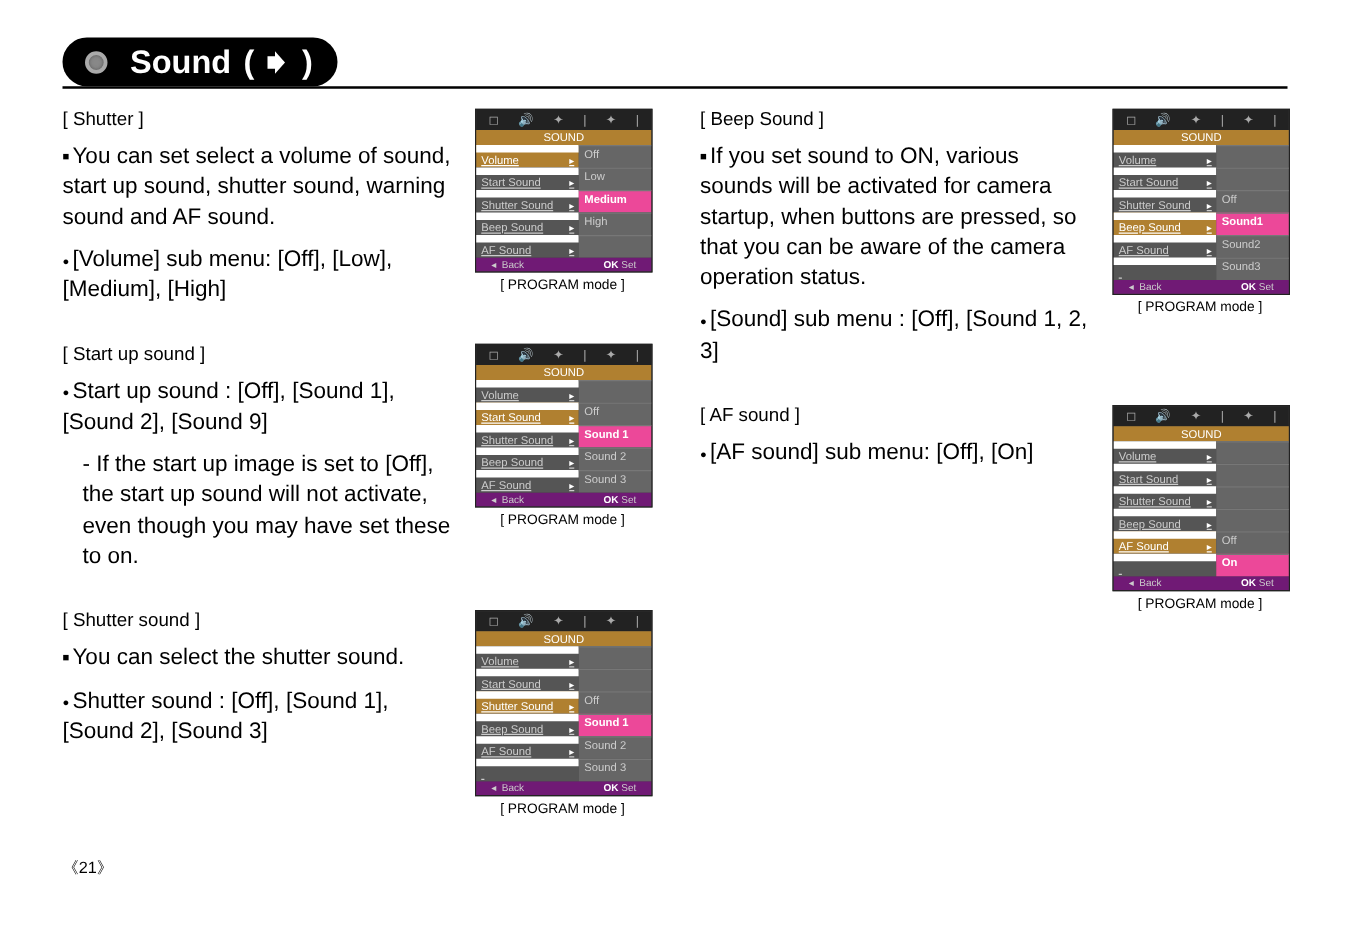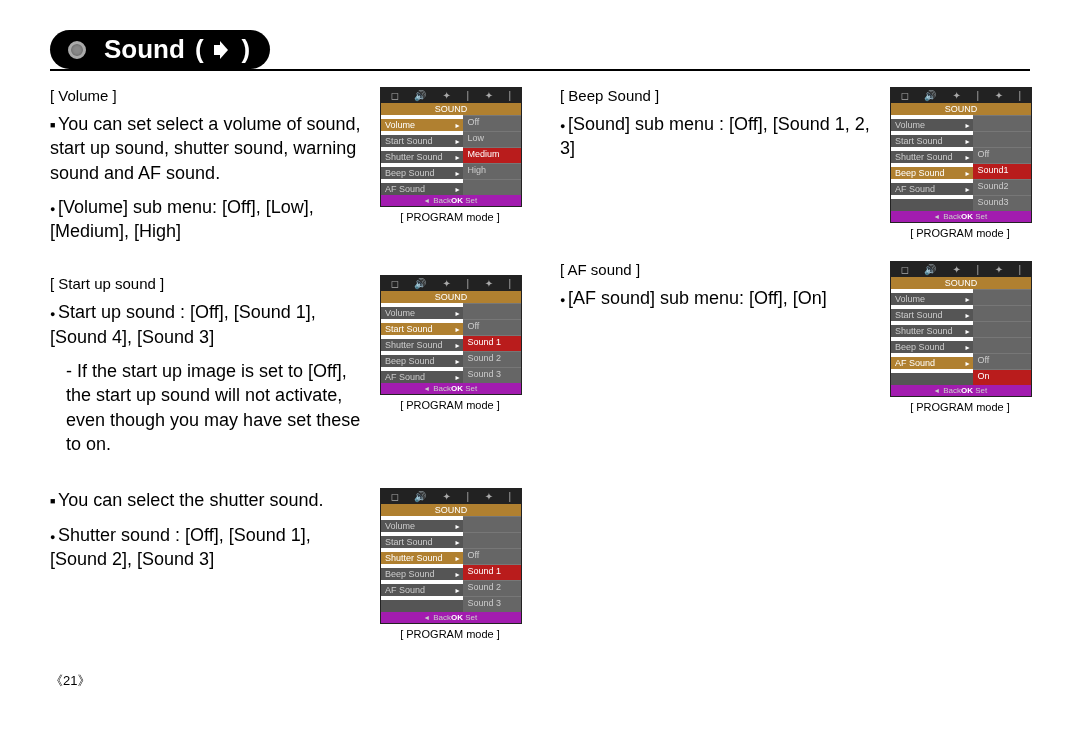--- a/index.html
+++ b/index.html
@@ -88,34 +88,34 @@
     justify-content:space-around; align-items:center;
   }
   .menu-tabs span{ color:#aaa; font-size:10px;}
   .menu-tabs .active{ color:#fff;}
   .menu-header {
     background: #b08030; color:#fff; padding:1px 4px;
     font-size:9px;
   }
   .menu-row { display:flex; }
   .menu-row.sel-left .menu-left{ background:#b08030; color:#fff;}
-  .menu-row.sel-right .menu-right{ background:#b91c1c; color:#fff;}
+  .menu-row.sel-right .menu-right{ background:#ec4899; color:#fff;font-weight:bold;}
   .menu-left {
     width: 60%; padding:1px 4px; background:#555;
-    border-top:4px solid #ffffff;
-    display:flex; justify-content:space-between; align-items:center;
+    border-top:6px solid #ffffff;
+    display:flex; justify-content:space-between; align-items:center;text-decoration:underline;
   }
   .menu-left .arrow{ font-size:8px; color:#fff;}
   .menu-right {
     width: 40%; padding:1px 4px; background:#666;
     border-top:1px solid #777; text-align:left;
   }
   .menu-footer {
-    background:#a21caf; display:flex; padding:1px 12px;
-    font-size:8px; color:#ccc; justify-content:center;
+    background:#701a75; display:flex; padding:1px 12px;
+    font-size:8px; color:#ccc; justify-content:space-between;
   }
   .menu-footer b{ color:#fff; font-weight:bold;}
 
   .page-number{
     font-size:13px; margin-top: 10px;
   }
 </style>
 </head>
 <body>
 
@@ -129,21 +129,21 @@
       <span>)</span>
     </div>
   </div>
 
   <div class="columns">
 
     <div class="col">
 
       <div class="section">
         <div class="section-text">
-          <div class="section-title">[ Volume ]</div>
+          <div class="section-title">[ Shutter ]</div>
           <div class="bullet-block bullet-square">You can set select a volume of sound, start up sound, shutter sound, warning sound and AF sound.</div>
           <div class="bullet-block bullet-round">[Volume] sub menu: [Off], [Low], [Medium], [High]</div>
         </div>
         <div class="menu-wrap">
           <div class="menu">
               <div class="menu-tabs">
                 <span>◻</span>
                 <span class="active">🔊</span>
                 <span>✦</span>
                 <span>|</span>
@@ -192,21 +192,21 @@
               </div>
             </div>
           <div class="menu-caption">[ PROGRAM mode ]</div>
         </div>
       </div>
 
       <div class="section">
         <div class="section-text">
           <div class="section-title">[ Start up sound ]</div>
           <div class="bullet-block bullet-round">
-            <span>Start up sound : [Off], [Sound 1], [Sound 4], [Sound 3]</span>
+            <span>Start up sound : [Off], [Sound 1], [Sound 2], [Sound 9]</span>
           </div>
           <div class="bullet-block">
             <span class="note">- If the start up image is set to [Off], the start up sound will not activate, even though you may have set these to on.</span>
           </div>
         </div>
         <div class="menu-wrap">
           <div class="menu">
               <div class="menu-tabs">
                 <span>◻</span>
                 <span class="active">🔊</span>
@@ -255,20 +255,21 @@
                 <span>◂ &nbsp;Back</span>
                 <span><b>OK</b> Set</span>
               </div>
             </div>
           <div class="menu-caption">[ PROGRAM mode ]</div>
         </div>
       </div>
 
       <div class="section">
         <div class="section-text">
+          <div class="section-title">[ Shutter sound ]</div>
           <div class="bullet-block bullet-square">You can select the shutter sound.</div>
           <div class="bullet-block bullet-round">
             <span>Shutter sound : [Off], [Sound 1], [Sound 2], [Sound 3]</span>
           </div>
         </div>
         <div class="menu-wrap">
           <div class="menu">
               <div class="menu-tabs">
                 <span>◻</span>
                 <span class="active">🔊</span>
@@ -327,20 +328,21 @@
           <div class="menu-caption">[ PROGRAM mode ]</div>
         </div>
       </div>
     </div>
 
     <div class="col">
 
       <div class="section">
         <div class="section-text">
           <div class="section-title">[ Beep Sound ]</div>
+          <div class="bullet-block bullet-square">If you set sound to ON, various sounds will be activated for camera startup, when buttons are pressed, so that you can be aware of the camera operation status.</div>
           <div class="bullet-block bullet-round">[Sound] sub menu : [Off], [Sound 1, 2, 3]</div>
         </div>
         <div class="menu-wrap">
           <div class="menu">
               <div class="menu-tabs">
                 <span>◻</span>
                 <span class="active">🔊</span>
                 <span>✦</span>
                 <span>|</span>
                 <span>✦</span>

